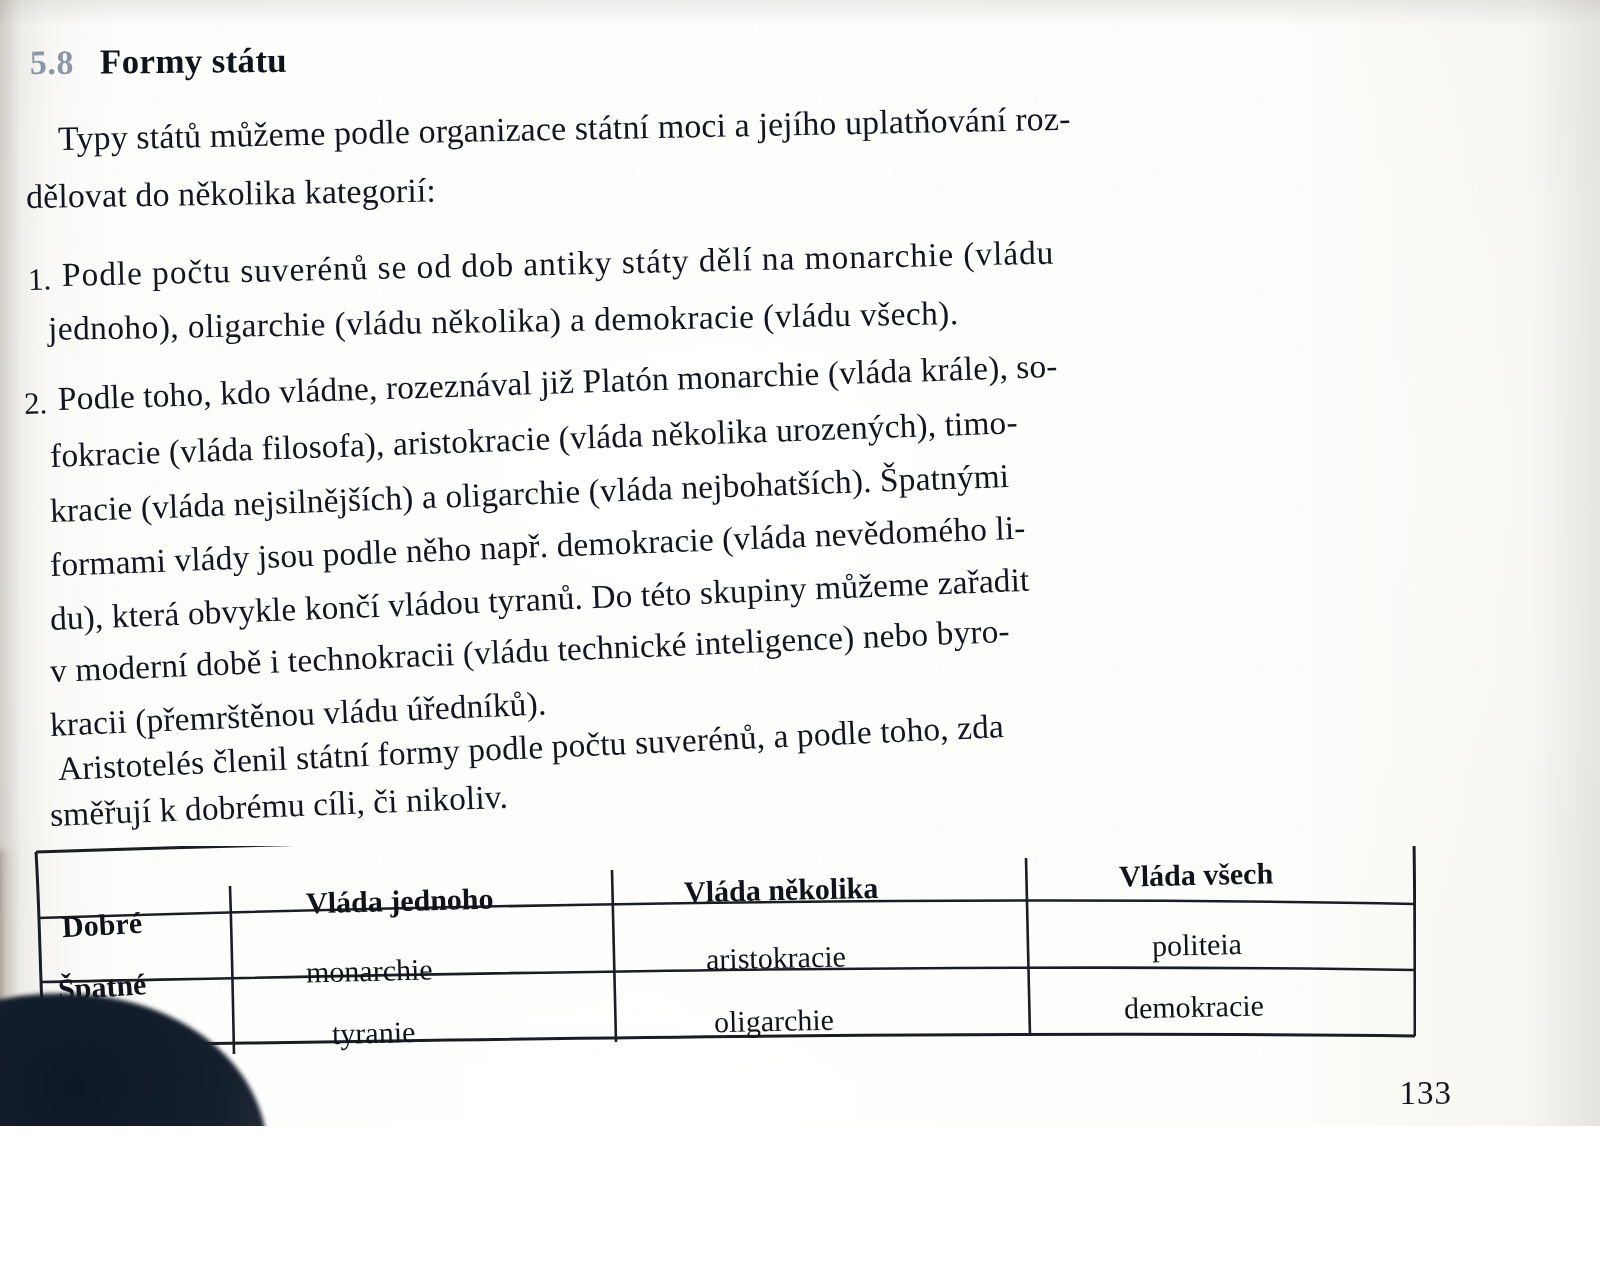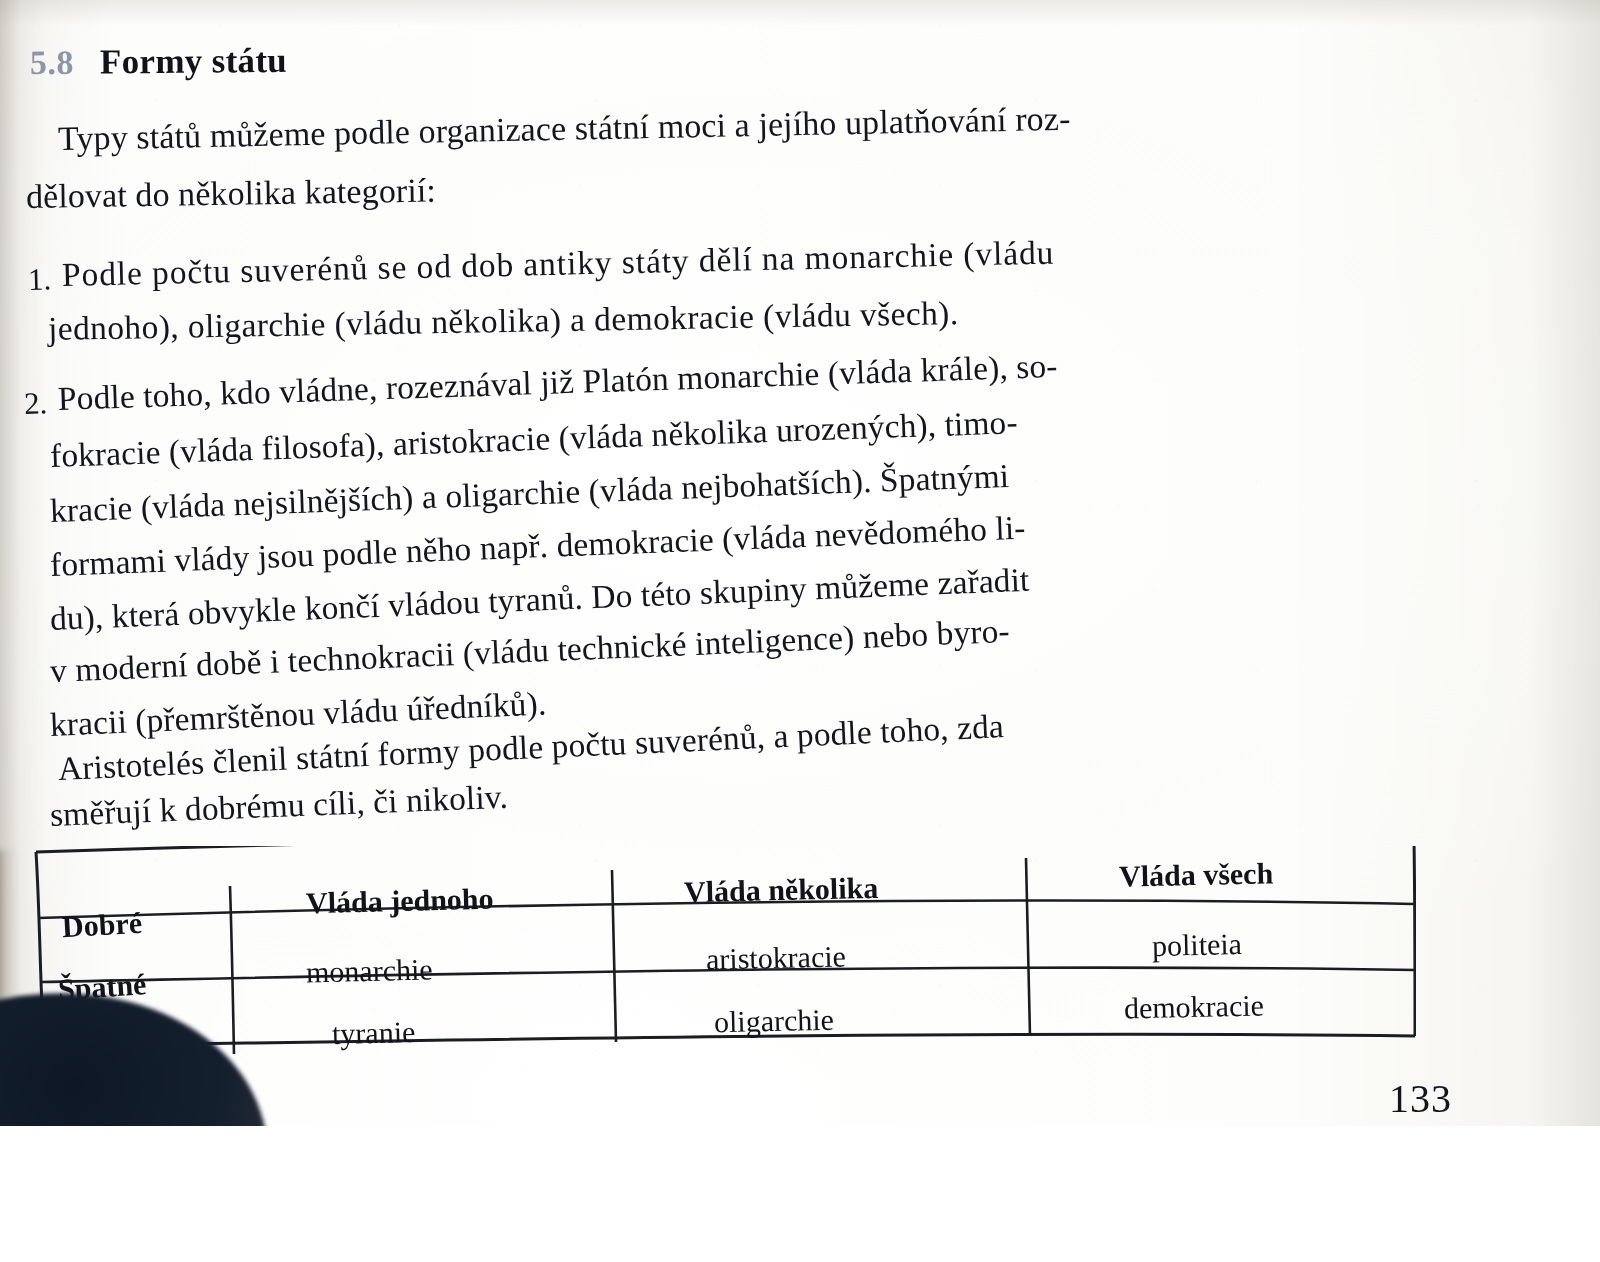--- a/index.html
+++ b/index.html
@@ -136,21 +136,21 @@
   }
   .cell.rowlab {
     font-weight: 700;
     font-size: 30px;
   }
 
   .page-number {
     position: absolute;
     right: 148px;
     top: 1075px;
-    font-size: 40px;
+    font-size: 33px;
     color: #12151c;
     letter-spacing: 1px;
   }
 
   
   .speckle {
     position: absolute;
     inset: 0;
     opacity: 0.05;
     background-image:

